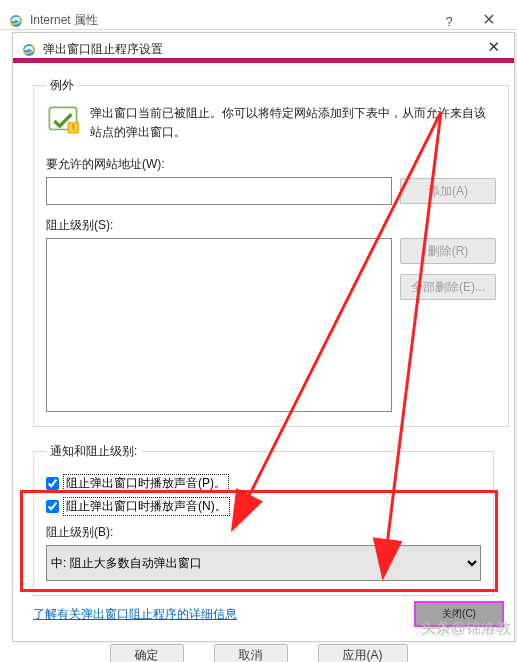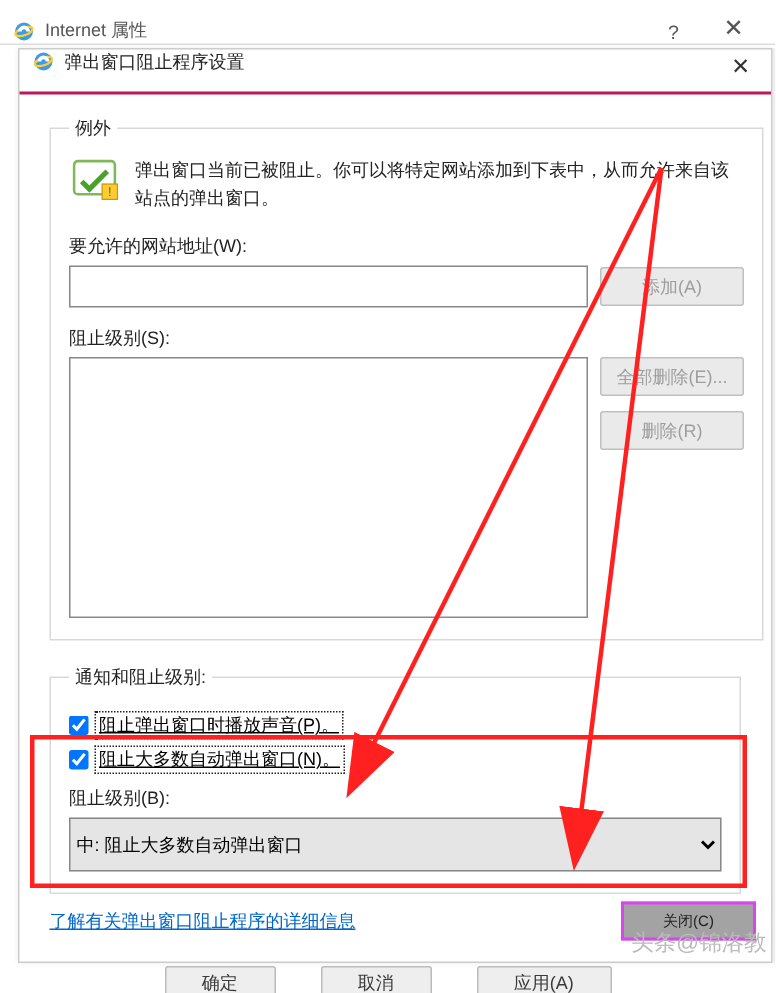--- a/index.html
+++ b/index.html
@@ -26,23 +26,23 @@
     .titlebar .close { font-size: 16px; }
     .dialog {
       position: absolute;
       top: 32px; left: 12px; right: 2px; bottom: 20px;
       background: #fff;
       border: 1px solid #ccc;
       box-shadow: 0 0 4px rgba(0,0,0,.08);
     }
     .dlg-header {
       height: 30px;
-      display: flex; align-items: flex-start;
+      display: flex; align-items: flex-end;
       padding: 0 8px;
-      border-bottom: 2px solid #be185d;
+      border-bottom: 5px solid #be185d;
     }
     .dlg-header .ie-icon { width: 16px; height: 16px; margin-right: 6px; }
     .dlg-header .dlg-title { flex: 1; font-size: 12px; color: #222; }
     .dlg-close { font-size: 15px; color: #333; cursor: pointer; padding: 2px 6px; }
     .dlg-body { padding: 14px 20px 10px 20px; }
     fieldset { border: 1px solid #d9d9d9; padding: 10px 12px 14px 12px; }
     legend { padding: 0 4px; color: #222; font-size: 12px; }
     .intro-row { display: flex; gap: 10px; margin-bottom: 14px; }
     .shield-icon { width: 34px; height: 34px; flex-shrink: 0; }
     .intro-text { font-size: 12px; line-height: 1.6; color: #222; }
@@ -62,21 +62,21 @@
     .btn:disabled { color: #9e9e9e; }
     .listbox {
       width: 346px; height: 174px;
       border: 1px solid #888; background: #fff;
     }
     .btn-col { display: flex; flex-direction: column; gap: 10px; }
     .allow-row { display: flex; gap: 8px; align-items: flex-start; }
     .notify-fs { margin-top: 16px; }
     .cb-row { margin: 4px 0; display: flex; align-items: center; gap: 4px; }
     .cb-row input { width: 13px; height: 13px; }
-    .dotted { border: 1px dotted #222; padding: 0 2px; text-decoration: underline; }
+    .dotted { border: 1px dotted #222; padding: 0 2px; }
     .select {
       width: 100%; height: 36px; border: 1px solid #888;
       background: #e5e5e5; font-size: 12px; padding: 0 0;
     }
     .footer {
       position: absolute; left: 20px; right: 10px; bottom: 14px;
       display: flex; align-items: center; gap: 20px;
     }
     .link { color: #0066cc; text-decoration: underline; cursor: pointer; font-size: 12px; }
     .footer .spacer { flex: 1; }
@@ -152,36 +152,36 @@
       <label class="label">要允许的网站地址(W):</label>
       <div class="row">
         <input class="addr-input" type="text" value="" style="">
         <button class="btn" disabled="">添加(A)</button>
       </div>
 
       <label class="label">阻止级别(S):</label>
       <div class="allow-row">
         <div class="listbox"></div>
         <div class="btn-col">
+          <button class="btn" disabled="">删除(R)</button>
           <button class="btn" disabled="">全部删除(E)...</button>
-          <button class="btn" disabled="">删除(R)</button>
         </div>
       </div>
     </fieldset>
 
     <fieldset class="notify-fs">
       <legend>通知和阻止级别:</legend>
 
       <div class="cb-row">
         <input type="checkbox" checked="" style="">
         <span class="dotted">阻止弹出窗口时播放声音(P)。</span>
       </div>
       <div class="cb-row">
         <input type="checkbox" checked="" style="">
-        <span class="dotted">阻止大多数自动弹出窗口(N)。</span>
+        <span class="dotted">阻止弹出窗口时播放声音(N)。</span>
       </div>
 
       <label class="label" style="margin-top:8px">阻止级别(B):</label>
       <select class="select">
         <option>中: 阻止大多数自动弹出窗口</option>
       </select>
     </fieldset>
   </div>
 
   <div class="footer">

